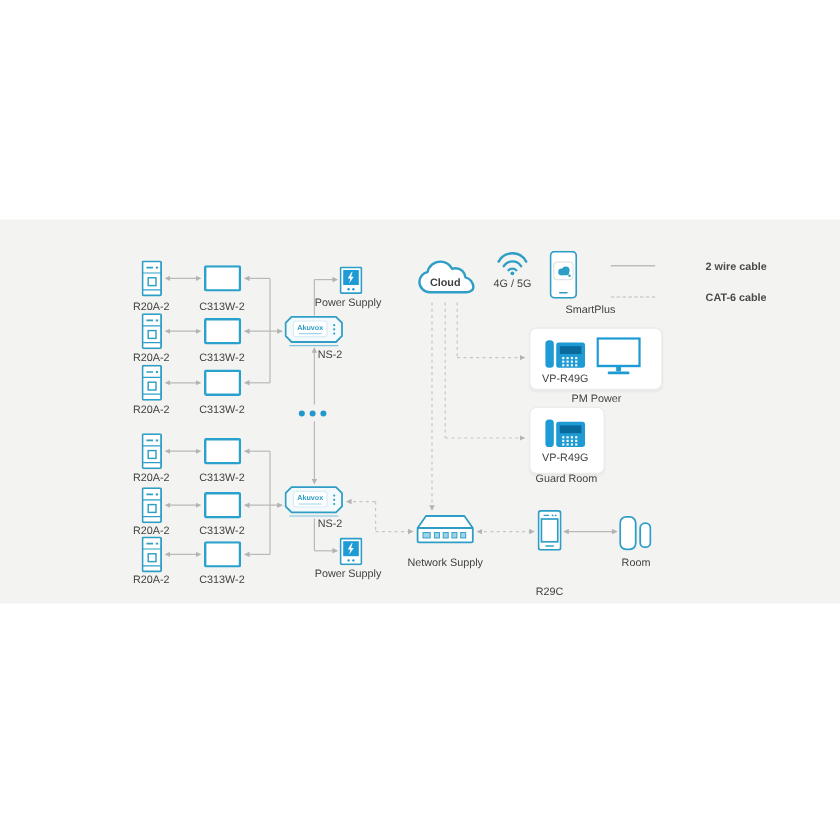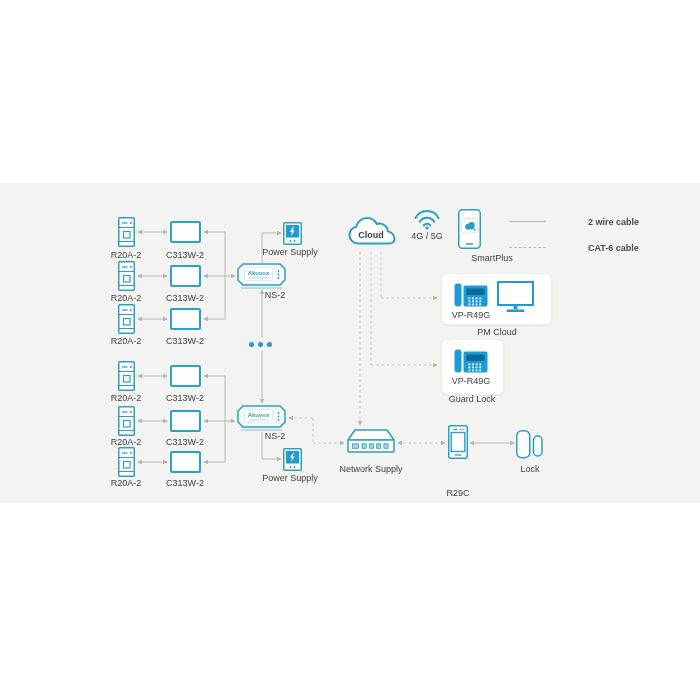--- a/index.html
+++ b/index.html
@@ -248,21 +248,21 @@
         <rect x="21.7" y="22.5" width="1.8" height="1.8"></rect>
         <rect x="25.3" y="22.5" width="1.8" height="1.8"></rect>
     </g>
   </svg>
   <div class="lbl" style="left:471px;top:310px">VP-R49G</div>
   <svg class="abs" style="left:497px;top:281px" width="37" height="31">
     <rect x="1" y="1" width="35" height="23" fill="#fff" stroke="#1e9bd4" stroke-width="2"></rect>
     <rect x="16.5" y="24" width="4" height="4.5" fill="#1e9bd4"></rect>
     <rect x="9.5" y="28.5" width="18" height="2.5" rx="1" fill="#1e9bd4"></rect>
   </svg>
-  <div class="lbl" style="left:497px;top:327px">PM Cloud</div>
+  <div class="lbl" style="left:497px;top:327px">PM Power</div>
 
   <div class="card" style="left:441px;top:339px;width:61px;height:54px"></div>
   <svg class="abs" style="left:454px;top:347px" width="34" height="28">
     <rect x="0.5" y="2.5" width="7" height="23" rx="3" fill="#1e9bd4"></rect>
     <rect x="9.5" y="4.5" width="24" height="21" rx="2" fill="#1e9bd4"></rect>
     <rect x="12.5" y="7.5" width="18" height="6.5" fill="#0a6a9b"></rect>
     <g fill="#fff">
       <rect x="14.5" y="16.5" width="1.8" height="1.8"></rect>
         <rect x="18.1" y="16.5" width="1.8" height="1.8"></rect>
         <rect x="21.7" y="16.5" width="1.8" height="1.8"></rect>
@@ -271,21 +271,21 @@
         <rect x="18.1" y="19.5" width="1.8" height="1.8"></rect>
         <rect x="21.7" y="19.5" width="1.8" height="1.8"></rect>
         <rect x="25.3" y="19.5" width="1.8" height="1.8"></rect>
       <rect x="14.5" y="22.5" width="1.8" height="1.8"></rect>
         <rect x="18.1" y="22.5" width="1.8" height="1.8"></rect>
         <rect x="21.7" y="22.5" width="1.8" height="1.8"></rect>
         <rect x="25.3" y="22.5" width="1.8" height="1.8"></rect>
     </g>
   </svg>
   <div class="lbl" style="left:471px;top:376px">VP-R49G</div>
-  <div class="lbl" style="left:472px;top:394px">Guard Lock</div>
+  <div class="lbl" style="left:472px;top:394px">Guard Room</div>
 
   <svg class="abs" style="left:346px;top:427px" width="50" height="31">
     <polygon points="9,3 41,3 48,13 2,13" fill="#fff" stroke="#2f9ec6" stroke-width="1.5" stroke-linejoin="round"></polygon>
     <rect x="2" y="13" width="46" height="12" rx="1" fill="#fff" stroke="#2f9ec6" stroke-width="1.5"></rect>
     <g fill="#9ed3e8" stroke="#2f9ec6" stroke-width="0.8">
       <rect x="6.5" y="16.8" width="6" height="4.5"></rect>
       <rect x="16" y="16.8" width="4.2" height="4.5"></rect>
       <rect x="23.3" y="16.8" width="4.2" height="4.5"></rect>
       <rect x="30.6" y="16.8" width="4.2" height="4.5"></rect>
       <rect x="37.9" y="16.8" width="4.2" height="4.5"></rect>
@@ -300,14 +300,14 @@
       <circle cx="15" cy="4.5" r="0.8" fill="#2f9ec6"></circle>
     <rect x="3.2" y="7.5" width="13.6" height="19" fill="#fff" stroke="#2f9ec6" stroke-width="1.4"></rect>
     <line x1="6.5" y1="30" x2="13.5" y2="30" stroke="#2f9ec6" stroke-width="1.2"></line>
   </svg>
   <div class="lbl" style="left:458px;top:488px">R29C</div>
 
   <svg class="abs" style="left:516px;top:430px" width="27" height="29">
     <rect x="0.75" y="0.75" width="13" height="27" rx="5" fill="#fff" stroke="#2f9ec6" stroke-width="1.5"></rect>
     <rect x="17.5" y="6" width="8.5" height="20" rx="4" fill="#fff" stroke="#2f9ec6" stroke-width="1.5"></rect>
   </svg>
-  <div class="lbl" style="left:530px;top:464px">Lock</div>
+  <div class="lbl" style="left:530px;top:464px">Room</div>
 </div>
 
 </body></html>

